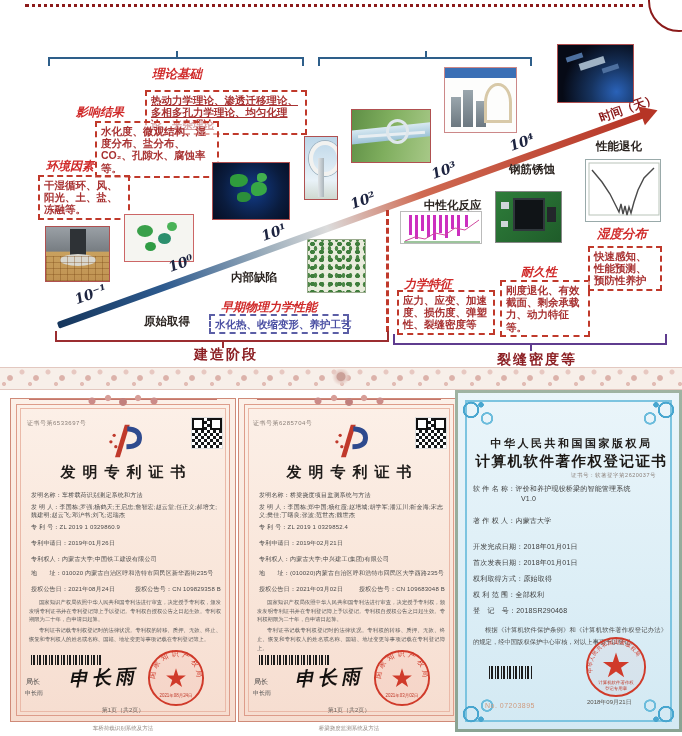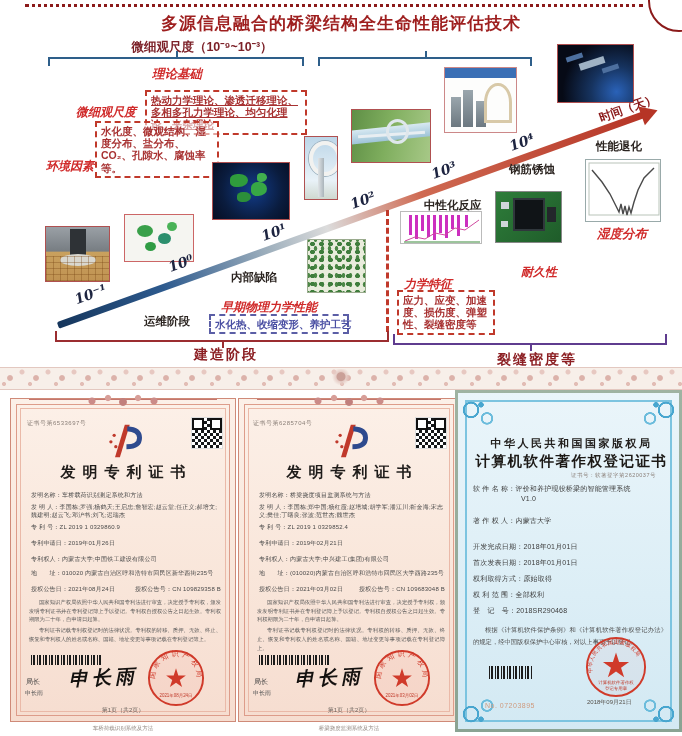--- a/index.html
+++ b/index.html
@@ -114,33 +114,32 @@
   .s-no{font-size:7px;color:#cf9a7e;letter-spacing:.5px;}
 </style>
 </head>
 <body>
 
 <div id="root">
 
   <div class="abs dot-line" style="left:25px;top:4px;width:618px;"></div>
   <div class="abs corner-arc" style="left:648px;top:-30px;"></div>
 
-  <div class="abs d-title" style="top:12px;">多源信息融合的桥梁结构全生命性能评估技术</div>
-
-  <div class="abs scale-lab" style="left:102px;top:38px;width:200px;">微细观尺度（10⁻⁹~10⁻³）</div>
+
   <div class="abs topbrace" style="left:48px;top:57px;width:252px;"></div>
   <div class="abs topbrace" style="left:318px;top:57px;width:210px;"></div>
 
   <div class="abs rlabel" style="left:152px;top:66px;font-size:12.5px;">理论基础</div>
   <div class="abs dbox" style="left:145px;top:90px;width:150px;text-decoration:underline;">热动力学理论、渗透迁移理论、多相多孔力学理论、均匀化理论、夹杂理论</div>
 
-  <div class="abs rlabel" style="left:76px;top:104px;">微细观尺度</div>
+  <div class="abs rlabel" style="left:76px;top:104px;">影响结果</div>
   <div class="abs dbox" style="left:95px;top:121px;width:112px;">水化度、微观结构、湿度分布、盐分布、CO₂、孔隙水、腐蚀率等。</div>
 
   <div class="abs rlabel" style="left:46px;top:158px;">环境因素</div>
+  <div class="abs dbox" style="left:38px;top:175px;width:80px;">干湿循环、风、阳光、土、盐、冻融等。</div>
 
   <div class="abs ph ph-pier" style="left:45px;top:226px;width:65px;height:56px;">
     <div class="pier"></div>
     <div class="collar"></div>
     <div class="grid"></div>
   </div>
   <div class="abs ph ph-meso" style="left:124px;top:214px;width:70px;height:48px;">
     <div class="b" style="left:18%;top:22%;width:16px;height:12px;background:#39a04a;"></div>
     <div class="b" style="left:48%;top:40%;width:13px;height:11px;background:#2c8f6e;"></div>
     <div class="b" style="left:62%;top:16%;width:10px;height:9px;background:#49b257;"></div>
@@ -205,35 +204,37 @@
 
   <div class="abs axis-arrow"></div>
   <div class="abs tick" style="left:74px;top:286px;">10⁻¹</div>
   <div class="abs tick" style="left:168px;top:255px;">10⁰</div>
   <div class="abs tick" style="left:261px;top:224px;">10¹</div>
   <div class="abs tick" style="left:350px;top:192px;">10²</div>
   <div class="abs tick" style="left:431px;top:162px;">10³</div>
   <div class="abs tick" style="left:509px;top:134px;">10⁴</div>
   <div class="abs time-lab" style="left:598px;top:100px;">时间（天）</div>
 
-  <div class="abs mstone" style="left:144px;top:314px;">运维阶段</div>
+  <div class="abs mstone" style="left:144px;top:314px;">原始取得</div>
   <div class="abs mstone" style="left:231px;top:270px;">内部缺陷</div>
   <div class="abs mstone" style="left:424px;top:198px;">中性化反应</div>
   <div class="abs mstone" style="left:509px;top:162px;">钢筋锈蚀</div>
   <div class="abs mstone" style="left:596px;top:139px;">性能退化</div>
 
   <div class="abs rlabel" style="left:221px;top:299px;">早期物理力学性能</div>
   <div class="abs dbox blue" style="left:209px;top:314px;width:128px;white-space:nowrap;">水化热、收缩变形、养护工艺</div>
 
   <div class="abs rlabel" style="left:404px;top:276px;">力学特征</div>
   <div class="abs dbox" style="left:397px;top:290px;width:86px;">应力、应变、加速度、损伤度、弹塑性、裂缝密度等</div>
 
   <div class="abs rlabel" style="left:521px;top:264px;">耐久性</div>
+  <div class="abs dbox" style="left:500px;top:280px;width:78px;">刚度退化、有效截面、剩余承载力、动力特征等。</div>
 
   <div class="abs rlabel" style="left:597px;top:226px;font-size:12.5px;">湿度分布</div>
+  <div class="abs dbox" style="left:588px;top:246px;width:62px;">快速感知、性能预测、预防性养护</div>
 
   <div class="abs vsep" style="left:386px;top:210px;height:122px;"></div>
 
   <div class="abs botbrace" style="left:55px;top:331px;width:330px;color:#9b2d30;"></div>
   <div class="abs stage-lab" style="left:194px;top:346px;">建造阶段</div>
   <div class="abs botbrace" style="left:393px;top:334px;width:270px;color:#5f3c8f;"></div>
   <div class="abs stage-lab" style="left:497px;top:351px;">裂缝密度等</div>
 
   <div class="abs lace" style="left:0;top:367px;width:682px;height:21px;">
     <div class="med"></div>

